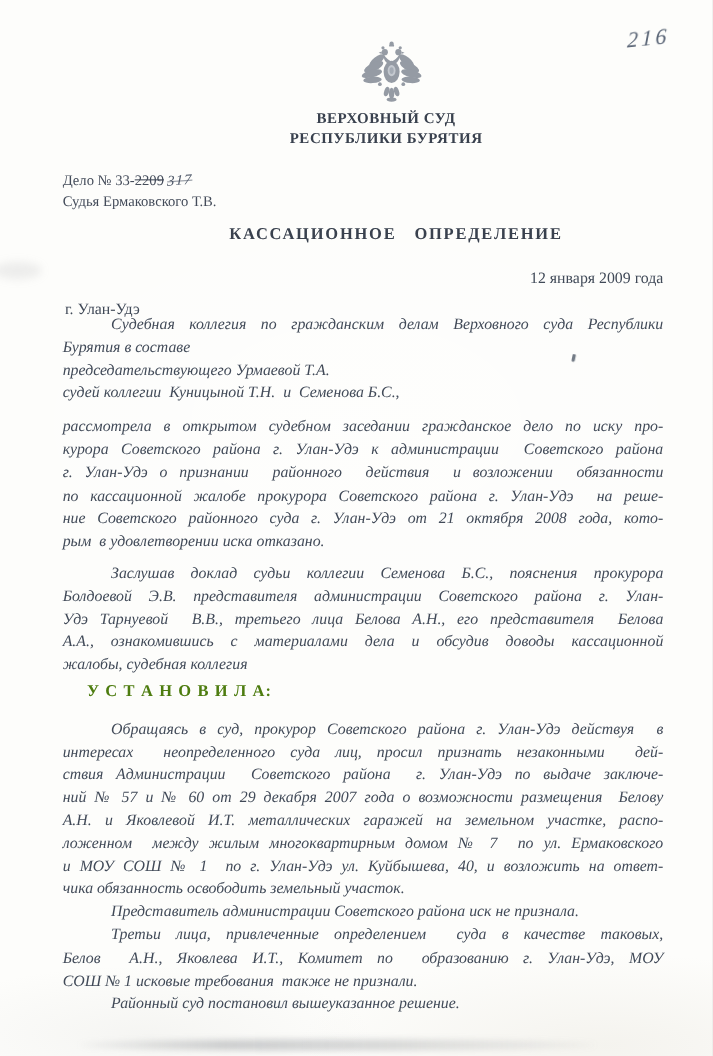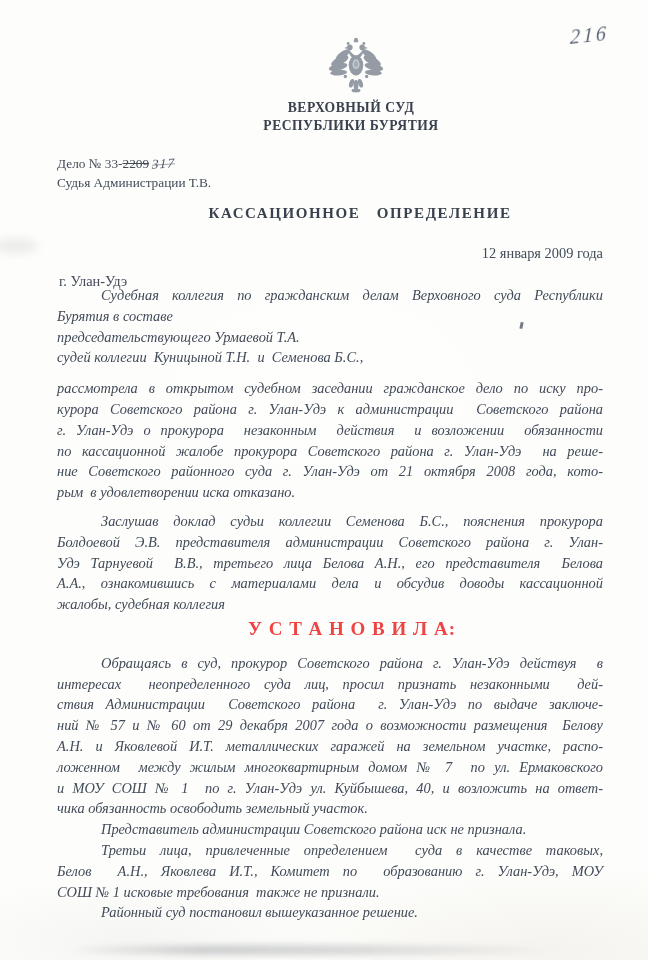--- a/index.html
+++ b/index.html
@@ -54,22 +54,22 @@
     font-size:14.4px;line-height:20.8px;color:#414a58;
   }
   .line{white-space:pre-wrap;}
   .just{text-align:justify;text-align-last:justify;}
   .ind{text-indent:44px;}
   .para{margin:0;font-style:italic;}
   .mb-a{margin-bottom:10px;}
   .mb-b{margin-bottom:8px;}
   .heading{
     margin-top:4px;margin-bottom:13px;
-    text-align:center;transform:translateX(22px);
-    font-weight:bold;font-size:19px;letter-spacing:1px;color:#ef4444;
+    transform:translateX(22px);
+    font-weight:bold;font-size:15px;letter-spacing:1px;color:#4d7c0f;
   }
   
   .smudge-left{
     position:absolute;left:-6px;top:238px;width:44px;height:16px;
     background:rgba(140,145,150,.14);border-radius:50%;filter:blur(4px);
   }
   .comma-art{
     position:absolute;left:520px;top:322px;width:3px;height:7px;
     background:rgba(70,80,95,.75);border-radius:1px 1px 2px 2px;
     transform:rotate(12deg);filter:blur(.3px);
@@ -139,41 +139,41 @@
   </div>
 
   <div class="court">
     <div>ВЕРХОВНЫЙ СУД</div>
     <div>РЕСПУБЛИКИ БУРЯТИЯ</div>
   </div>
 
   <div class="caseinfo">
     <div><span>Дело № 33-</span><span class="struck">2209</span>&nbsp;<span class="hand">317</span>
     </div>
-    <div>Судья  Администрации Т.В.</div>
+    <div>Судья  Ермаковского Т.В.</div>
   </div>
 
   <div class="title">КАССАЦИОННОЕ  ОПРЕДЕЛЕНИЕ</div>
 
   <div class="dateline">
     <span class="city">г. Улан-Удэ</span>
     <span class="date">12 января  2009 года</span>
   </div>
 
   <div class="docbody">
     <div class="para mb-a">
         <div class="line just ind">Судебная коллегия по гражданским делам Верховного суда Республики</div>
         <div class="line">Бурятия в составе</div>
         <div class="line">председательствующего Урмаевой Т.А.</div>
         <div class="line">судей коллегии  Куницыной Т.Н.  и  Семенова Б.С.,</div>
       </div>
     <div class="para mb-b">
         <div class="line just">рассмотрела в открытом судебном заседании гражданское дело по иску про-</div>
         <div class="line just">курора Советского района г. Улан-Удэ к администрации  Советского района</div>
-        <div class="line just">г. Улан-Удэ о прокурора  незаконным  действия  и возложении  обязанности</div>
+        <div class="line just">г. Улан-Удэ о признании  районного  действия  и возложении  обязанности</div>
         <div class="line just">по кассационной жалобе прокурора Советского района г. Улан-Удэ  на реше-</div>
         <div class="line just">ние Советского районного суда г. Улан-Удэ от 21 октября 2008 года, кото-</div>
         <div class="line">рым  в удовлетворении иска отказано.</div>
       </div>
     <div class="para">
         <div class="line just ind">Заслушав доклад судьи коллегии Семенова Б.С., пояснения прокурора</div>
         <div class="line just">Болдоевой Э.В. представителя администрации Советского района г. Улан-</div>
         <div class="line just">Удэ Тарнуевой  В.В., третьего лица Белова А.Н., его представителя  Белова</div>
         <div class="line just">А.А., ознакомившись с материалами дела и обсудив доводы кассационной</div>
         <div class="line">жалобы, судебная коллегия</div>

